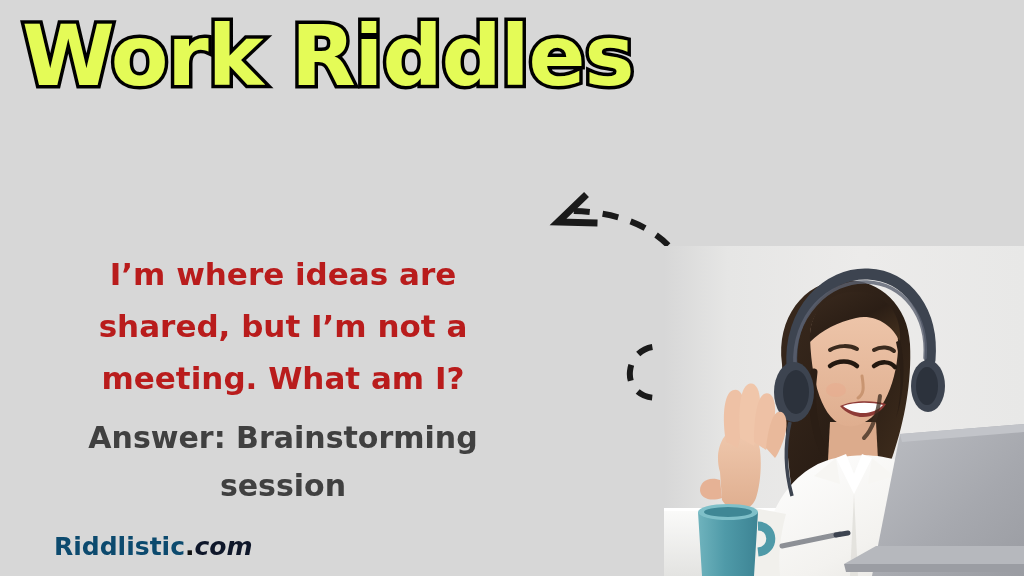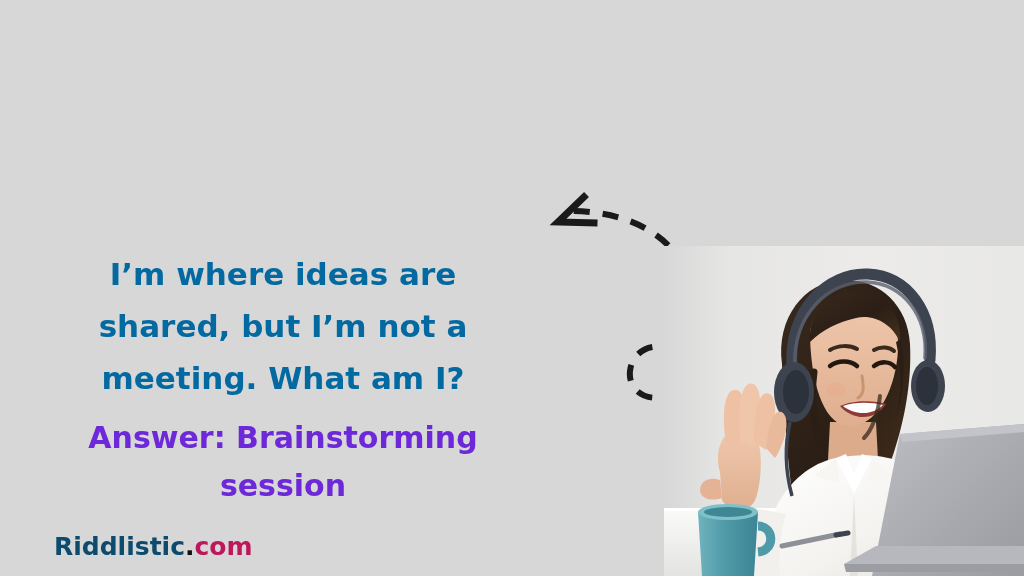--- a/index.html
+++ b/index.html
@@ -44,55 +44,55 @@
     left: 48px;
     top: 248px;
     width: 470px;
     text-align: center;
   }
   #riddle-text {
     font-family: "DejaVu Sans", sans-serif;
     font-weight: bold;
     font-size: 31px;
     line-height: 52px;
-    color: #0369a1;
+    color: #b91c1c;
     margin: 0;
   }
 
   
   #answer-block {
     position: absolute;
     left: 48px;
     top: 414px;
     width: 470px;
     text-align: center;
   }
   #answer-text {
     font-family: "DejaVu Sans", sans-serif;
     font-weight: bold;
     font-size: 30px;
     line-height: 48px;
-    color: #6d28d9;
+    color: #404040;
     margin: 0;
   }
 
   
   #brand {
     position: absolute;
     left: 54px;
     top: 531px;
     font-family: "DejaVu Sans", sans-serif;
     font-weight: bold;
     font-size: 25px;
     line-height: 32px;
     white-space: nowrap;
   }
   .brand-name { color: #0c4a6e; }
   .brand-dot  { color: #111111; }
-  .brand-tld  { color: #be185d; }
+  .brand-tld  { color: #0f172a; font-style: italic; }
 
   
   #arrow-decor {
     position: absolute;
     left: 520px;
     top: 185px;
     width: 280px;
     height: 300px;
     pointer-events: none;
   }
@@ -106,20 +106,21 @@
     height: 330px;
     overflow: hidden;
   }
   #photo-svg { display: block; }
 </style>
 </head>
 <body>
 
 <div id="poster">
 
+  <div id="title">Work Riddles</div>
 
   <div id="riddle-block">
     <p id="riddle-text">I’m where ideas are shared, but I’m not a meeting. What am I?</p>
   </div>
 
   <div id="answer-block">
     <p id="answer-text">Answer: Brainstorming session</p>
   </div>
 
   <div id="brand"><span class="brand-name">Riddlistic</span><span class="brand-dot">.</span><span class="brand-tld">com</span></div>

